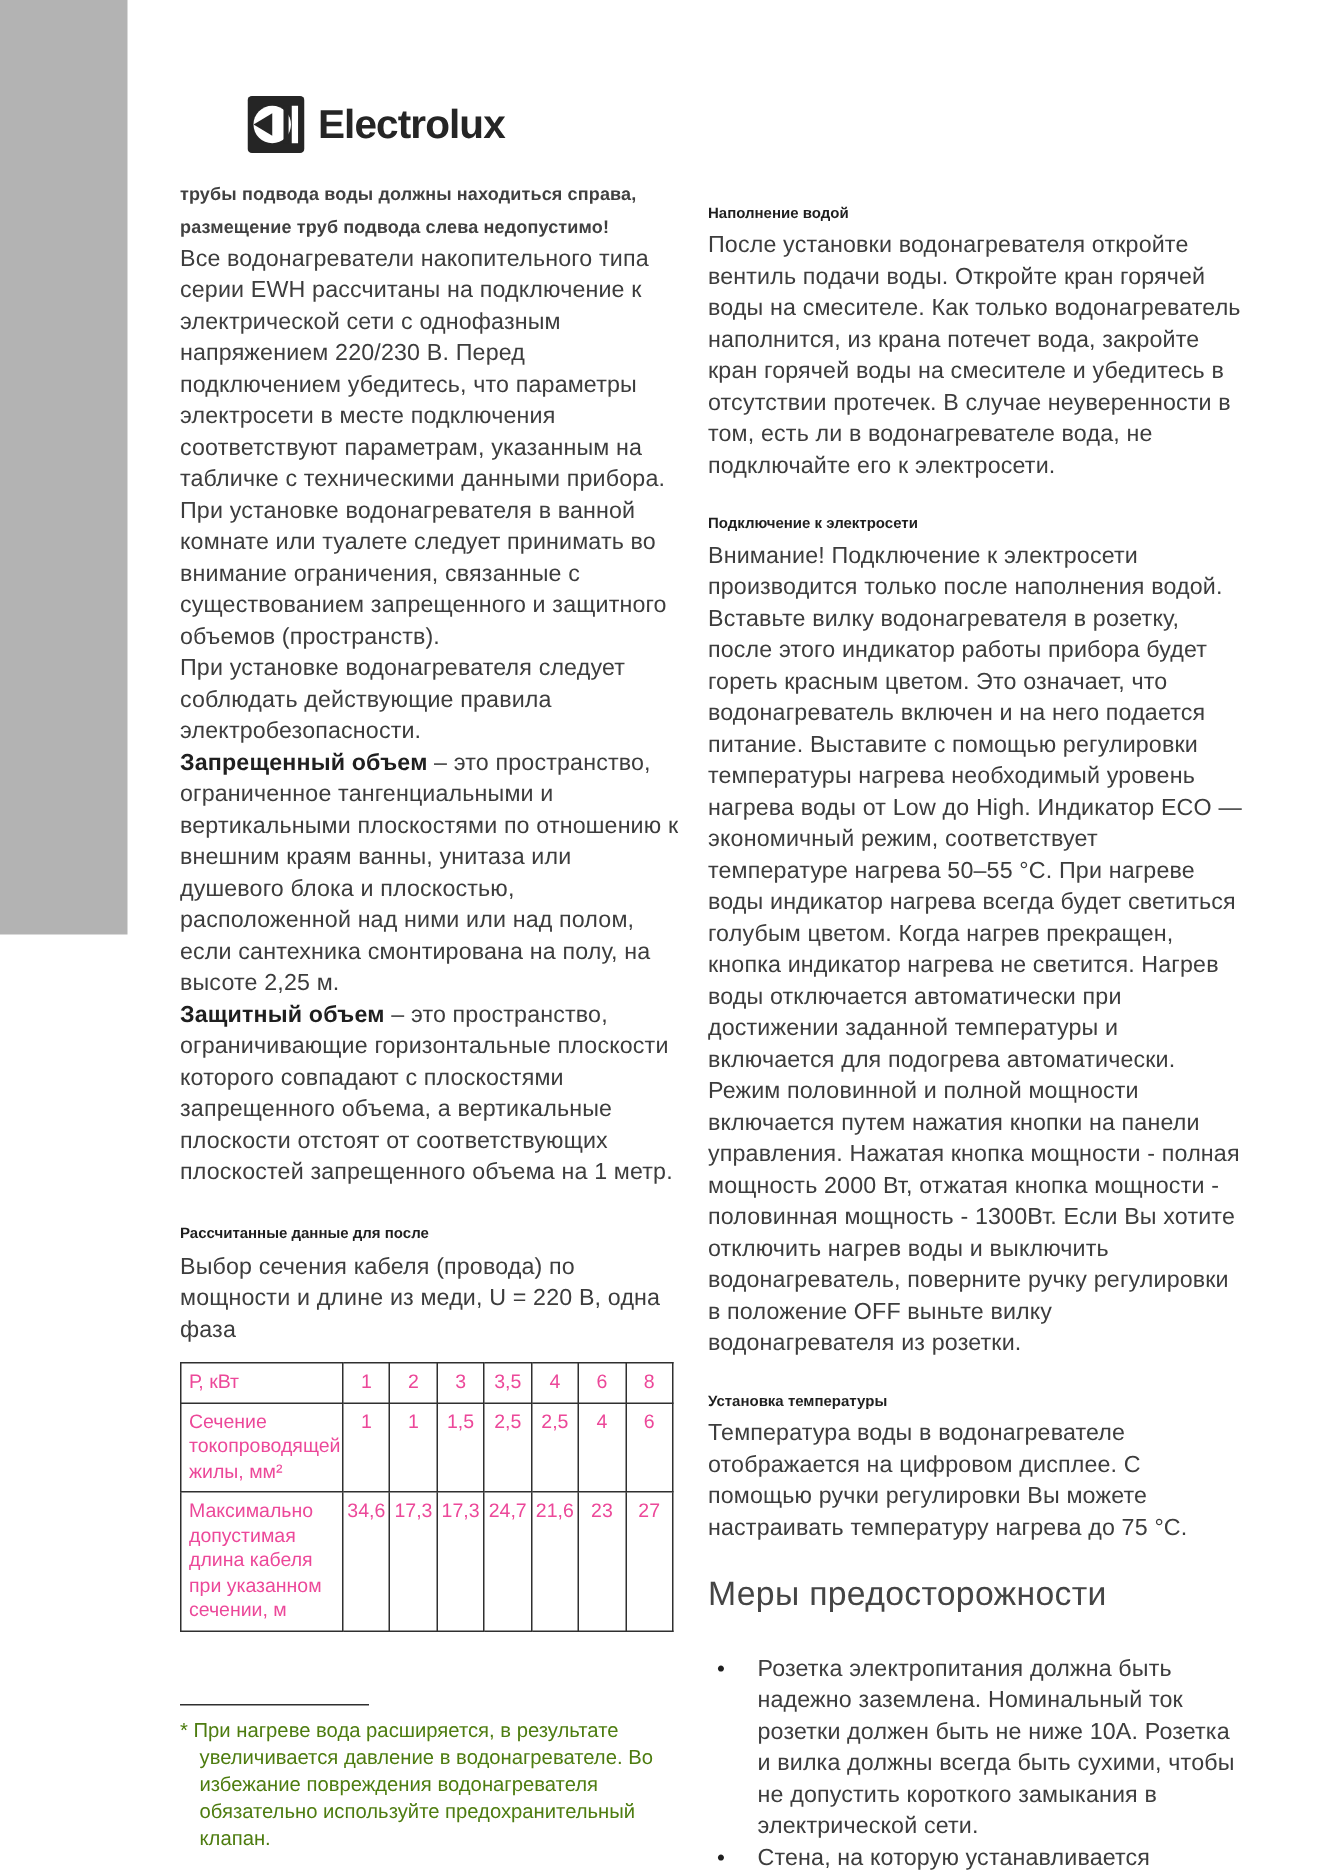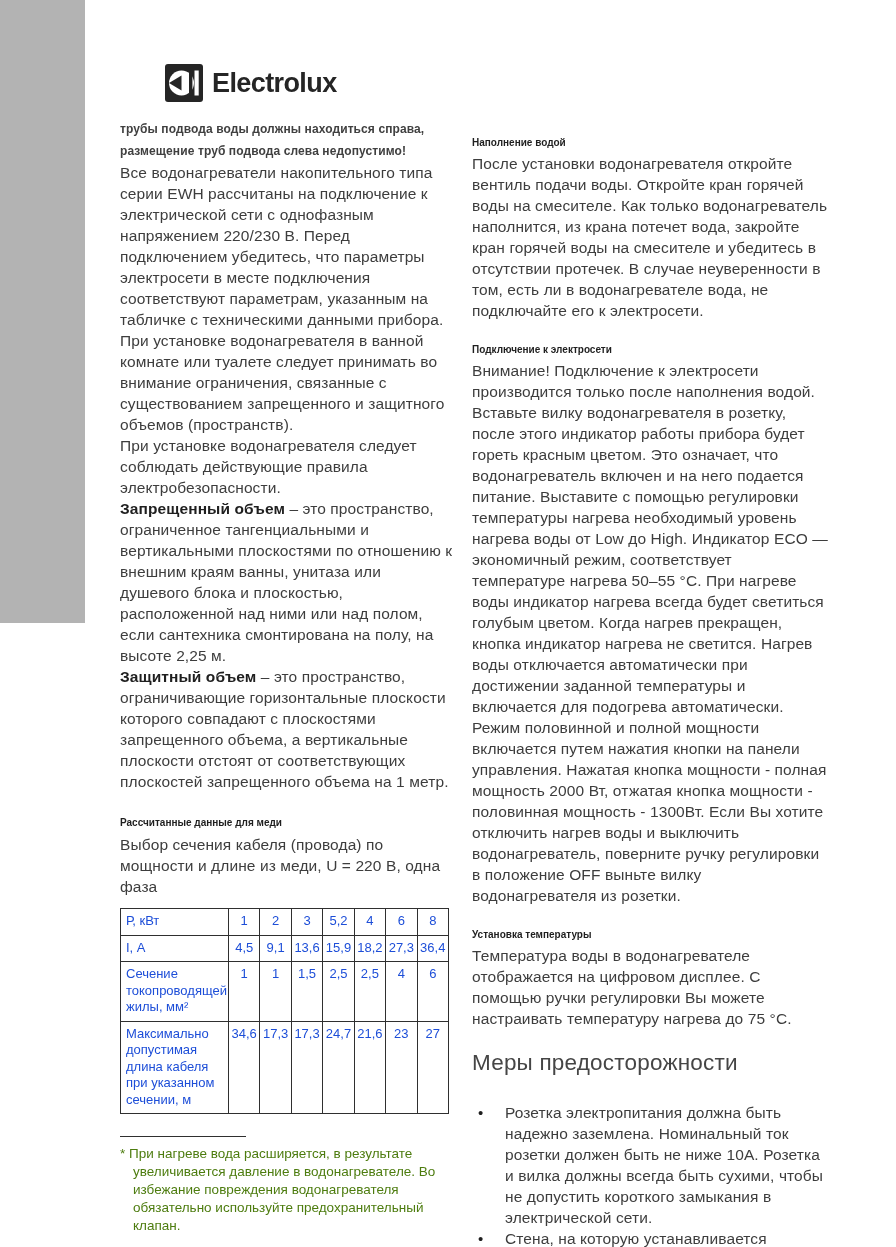--- a/index.html
+++ b/index.html
@@ -79,21 +79,21 @@
     table-layout: fixed;
   }
   table.copper td, table.copper th {
     border: 1.6px solid #2f2f2f;
     font-size: 13px;
     line-height: 16.5px;
     font-weight: 400;
     padding: 4px 5px 5px 5px;
     vertical-align: top;
     text-align: left;
-    color: #1d4ed8;
+    color: #ec4899;
   }
   table.copper td.val { text-align: center; padding-left: 1px; padding-right: 1px; }
   table.copper col.label-col { width: 108px; }
   .footnote {
     position: absolute;
     left: 120px; top: 1136px;
     width: 345px;
   }
   .footnote-rule {
     width: 126px;
@@ -151,54 +151,44 @@
 
 
   <div class="body-text">
     <p>Все водонагреватели накопительного типа серии EWH рассчитаны на подключение к электрической сети с однофазным напряжением 220/230 В. Перед подключением убедитесь, что параметры электросети в месте подключения соответствуют параметрам, указанным на табличке с техническими данными прибора.</p>
     <p>При установке водонагревателя в ванной комнате или туалете следует принимать во внимание ограничения, связанные с существованием запрещенного и защитного объемов (пространств).</p>
     <p>При установке водонагревателя следует соблюдать действующие правила электробезопасности.</p>
     <p><span class="bold-lead">Запрещенный объем</span><span> – это пространство, ограниченное тангенциальными и вертикальными плоскостями по отношению к внешним краям ванны, унитаза или душевого блока и плоскостью, расположенной над ними или над полом, если сантехника смонтирована на полу, на высоте 2,25 м.</span></p>
     <p><span class="bold-lead">Защитный объем</span><span> – это пространство, ограничивающие горизонтальные плоскости которого совпадают с плоскостями запрещенного объема, а вертикальные плоскости отстоят от соответствующих плоскостей запрещенного объема на 1 метр.</span></p>
   </div>
 
-  <div class="subhead copper-title">Рассчитанные данные для меди</div>
+  <div class="subhead copper-title">Рассчитанные данные для после</div>
   <div class="body-text copper-subtitle">Выбор сечения кабеля (провода) по мощности и длине из меди, U = 220 В, одна фаза</div>
 
   <table class="copper">
     <colgroup>
       <col class="label-col">
         <col>
         <col>
         <col>
         <col>
         <col>
         <col>
         <col>
     </colgroup>
     <tbody>
         <tr>
       <td>Р, кВт</td>
       <td class="val">1</td>
       <td class="val">2</td>
       <td class="val">3</td>
-      <td class="val">5,2</td>
+      <td class="val">3,5</td>
       <td class="val">4</td>
       <td class="val">6</td>
       <td class="val">8</td>
-    </tr>
-    <tr>
-      <td>I, А</td>
-      <td class="val">4,5</td>
-      <td class="val">9,1</td>
-      <td class="val">13,6</td>
-      <td class="val">15,9</td>
-      <td class="val">18,2</td>
-      <td class="val">27,3</td>
-      <td class="val">36,4</td>
     </tr>
     <tr>
       <td>Сечение токопроводящей жилы, мм²</td>
       <td class="val">1</td>
       <td class="val">1</td>
       <td class="val">1,5</td>
       <td class="val">2,5</td>
       <td class="val">2,5</td>
       <td class="val">4</td>
       <td class="val">6</td>

